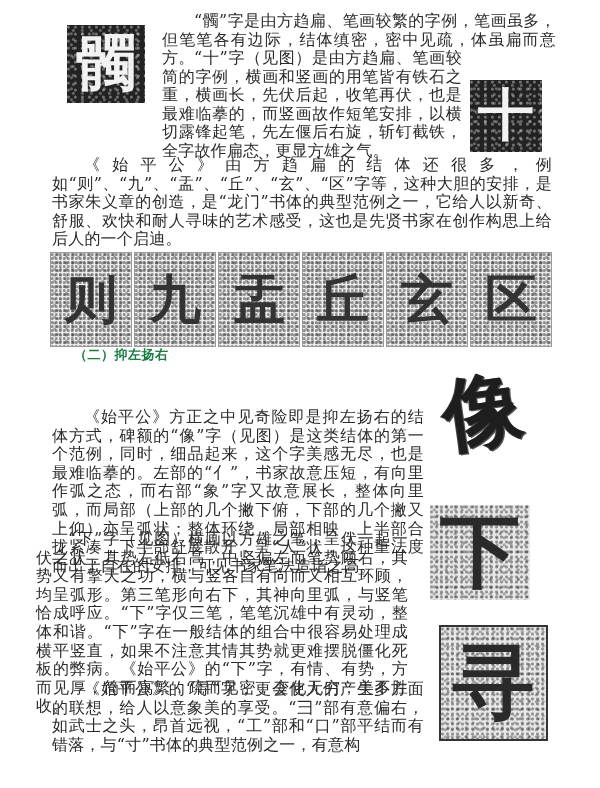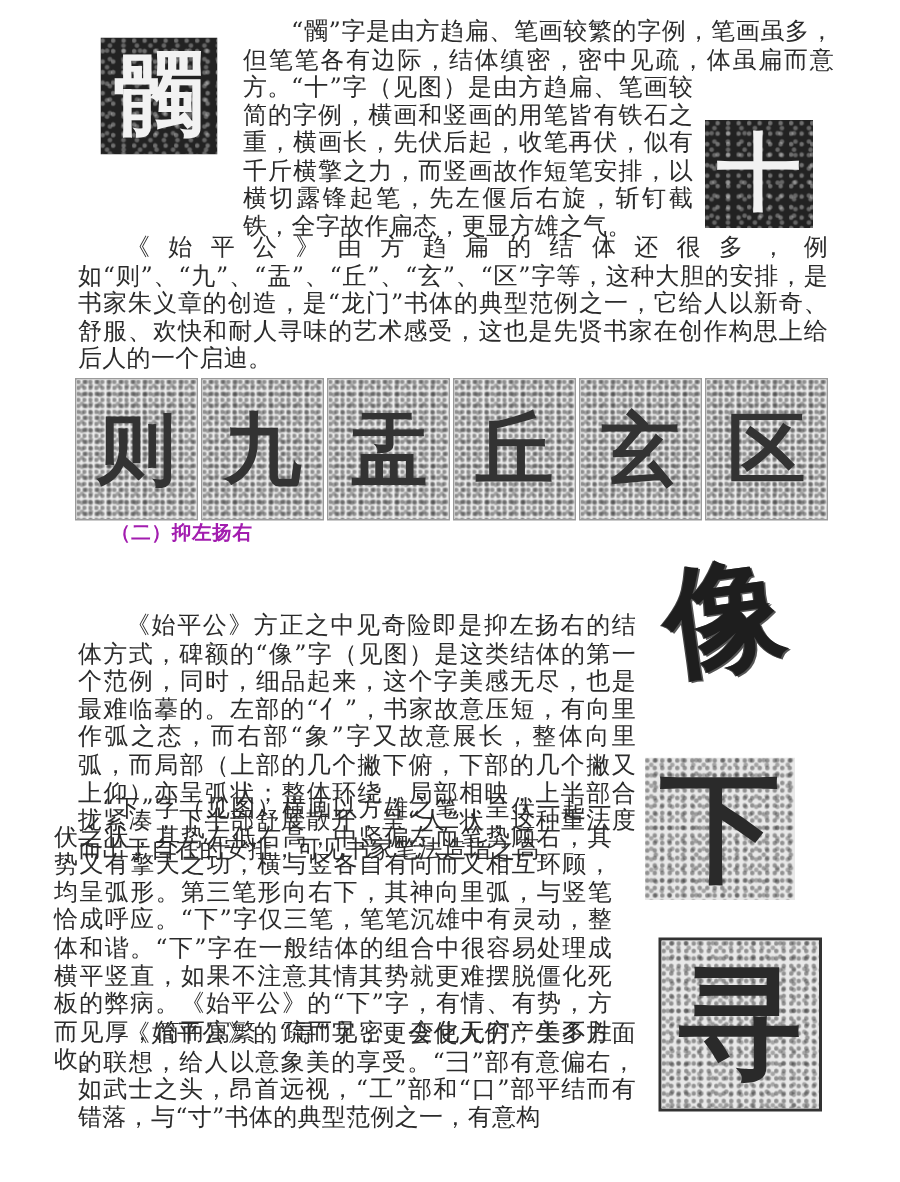--- a/index.html
+++ b/index.html
@@ -28,34 +28,34 @@
   .strip { position:absolute; left:50px; top:252px; width:502px; height:95px; display:flex; gap:2px; }
   .strip .tile { position:relative; flex:1; overflow:hidden; border:1px solid #9a9a9a; }
   .strip .tile .bg { position:absolute; inset:0; background:#ececec; background-image:
       radial-gradient(circle at 30% 40%, rgba(50,50,50,.5) 1px, transparent 2px),
       radial-gradient(circle at 60% 70%, rgba(50,50,50,.4) 1px, transparent 2px),
       radial-gradient(circle at 80% 20%, rgba(50,50,50,.45) 1px, transparent 2px);
       background-size:4px 4px, 6px 6px, 8px 8px; }
   .strip .tile .glyph { position:absolute; inset:0; display:flex; align-items:center; justify-content:center;
       font-size:52px; font-weight:bold; color:#333; font-family:"DejaVu Serif",serif; }
   .heading { position:absolute; left:74px; top:346px; font-family:"DejaVu Sans","Liberation Sans",sans-serif;
-             font-size:13px; font-weight:bold; color:#a21caf; letter-spacing:0.5px; }
+             font-size:13px; font-weight:bold; color:#15803d; letter-spacing:0.5px; }
 </style>
 </head>
 <body>
 
 <div class="rubbing dark" style="left:67px;top:25px;width:78px;height:78px;">
   <div class="bg"></div>
   <div class="glyph" style="font-size:60px;">髑</div>
 </div>
 
 <p class="p indent" style="left:162px;top:12px;width:394px;">“髑”字是由方趋扁、笔画较繁的字例，笔画虽多，但笔笔各有边际，结体缜密，密中见疏，体虽扁而意方。</p>
 
 <p class="p indent" style="left:162px;top:49px;width:300px;">
-  <span>“十”字（见图）是由方趋扁、笔画较简的字例，横画和竖画的用笔皆有铁石之重，横画长，先伏后起，收笔再伏，似有千斤横擎之力，而竖画故作短笔安排，以横切露锋起笔，先左偃后右旋，斩钉截铁，全字故作扁态，更显方雄之气。</span>
+  <span>“十”字（见图）是由方趋扁、笔画较简的字例，横画和竖画的用笔皆有铁石之重，横画长，先伏后起，收笔再伏，也是最难临摹的，而竖画故作短笔安排，以横切露锋起笔，先左偃后右旋，斩钉截铁，全字故作扁态，更显方雄之气。</span>
 </p>
 
 <div class="rubbing dark" style="left:470px;top:80px;width:72px;height:72px;">
   <div class="bg"></div>
   <div class="glyph" style="font-size:56px;">十</div>
 </div>
 
 <p class="p indent" style="left:52px;top:156px;width:500px;">《始平公》由方趋扁的结体还很多，例如“则”、“九”、“盂”、“丘”、“玄”、“区”字等，这种大胆的安排，是书家朱义章的创造，是“龙门”书体的典型范例之一，它给人以新奇、舒服、欢快和耐人寻味的艺术感受，这也是先贤书家在创作构思上给后人的一个启迪。</p>
 
 <div class="strip">

